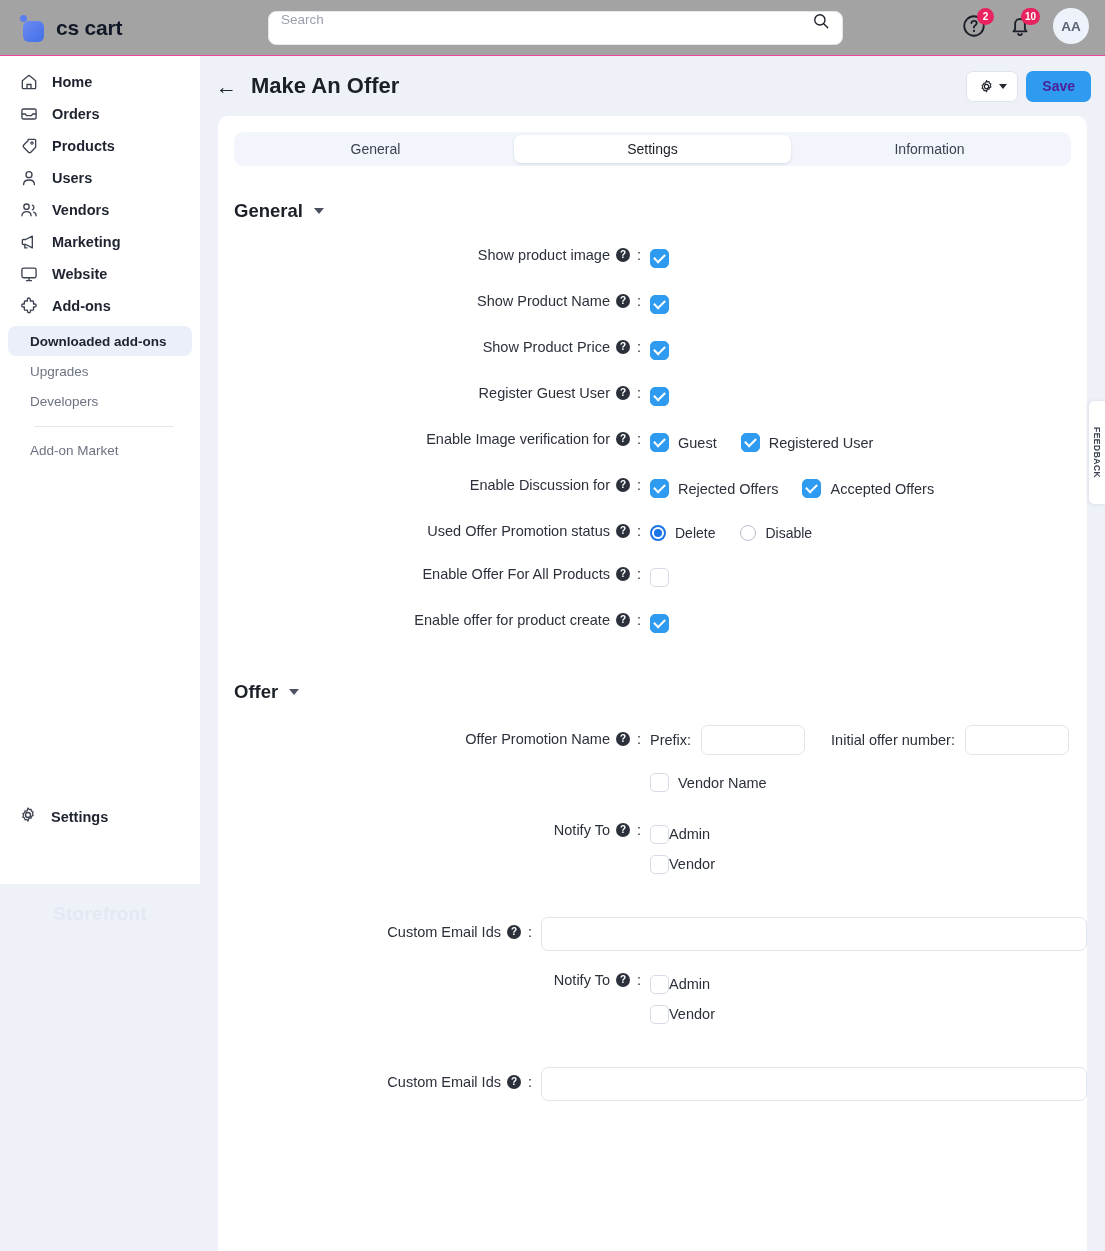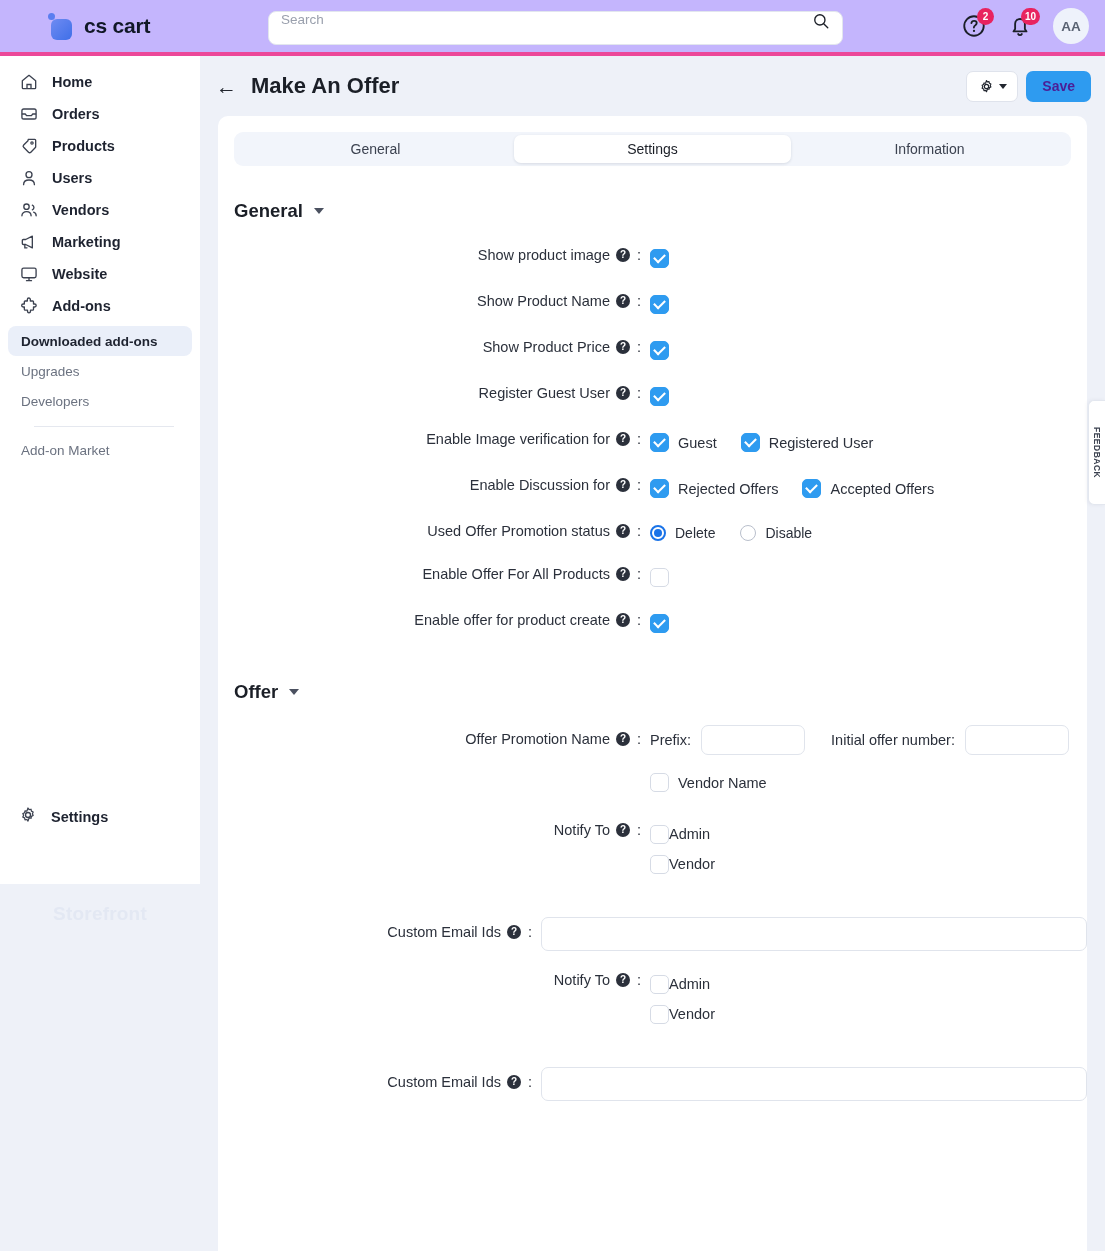--- a/index.html
+++ b/index.html
@@ -7,23 +7,22 @@
     width: 1105px; height: 1251px;
     font-family: "Liberation Sans", sans-serif;
     background: #eef1f8;
     overflow: hidden;
   }
   .app { position: relative; width: 1105px; height: 1251px; }
 
   
   .topbar {
     position: absolute; top: 0; left: 0; width: 1105px; height: 56px;
-    background: #c4b5fd; display: flex; align-items: center;
-    border-bottom: 4px solid #ec4899;
-    padding-left: 28px;
+    background: #a3a3a3; display: flex; align-items: center;
+    border-bottom: 1px solid #ec4899;
   }
   .brand { display: flex; align-items: center; gap: 10px; width: 200px; padding-left: 20px; }
   .brand-mark { position: relative; width: 26px; height: 26px; }
   .brand-mark .sq {
     position: absolute; left: 3px; top: 6px; width: 21px; height: 21px;
     border-radius: 6px;
     background: linear-gradient(135deg, #6f8bf2 0%, #3f6fe8 100%);
   }
   .brand-mark .dot {
     position: absolute; left: 0px; top: 0px; width: 7px; height: 7px;
@@ -66,21 +65,21 @@
   .nav-item {
     display: flex; align-items: center; gap: 13px; height: 32px;
     padding: 0 14px 0 18px; cursor: pointer;
     font-size: 14.5px; font-weight: 700; color: #1e2330;
   }
   .nav-item .ni-ico { width: 21px; height: 21px; flex: 0 0 21px; display: flex; align-items: center; justify-content: center; }
   .sub {
     margin: 4px 8px 0 8px;
   }
   .sub-item {
-    display: flex; align-items: center; height: 30px; padding: 0 13px;
+    display: flex; align-items: center; height: 30px; padding: 0 22px;
     font-size: 13.5px; color: #6b7280; border-radius: 8px; cursor: pointer;
   }
   .sub-item.active { background: #eaeff9; color: #1e2330; font-weight: 700; }
   .sub-sep { height: 1px; background: #e5e8ef; margin: 10px 18px 8px 26px; }
   .settings-row {
     position: absolute; left: 0; bottom: 56px; display: flex; align-items: center;
     gap: 13px; padding-left: 18px; font-size: 14.5px; font-weight: 700; color: #1e2330;
     cursor: pointer;
   }
   .storefront-ghost {

